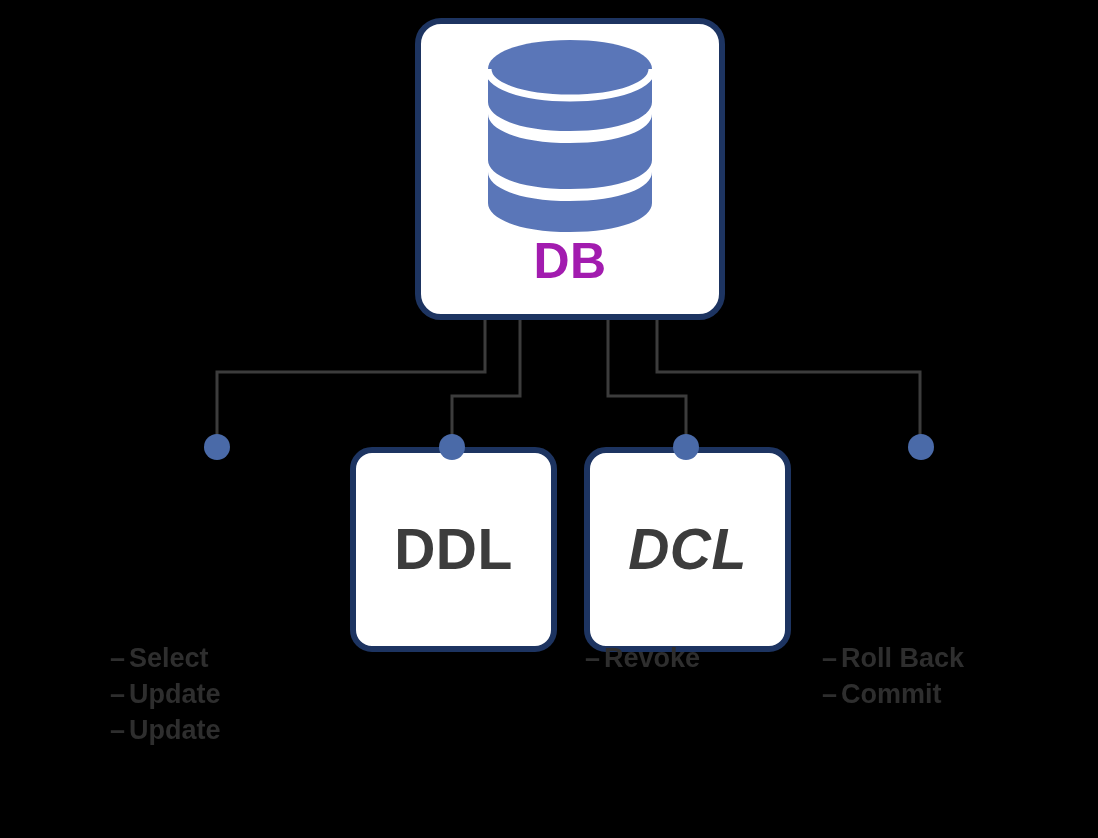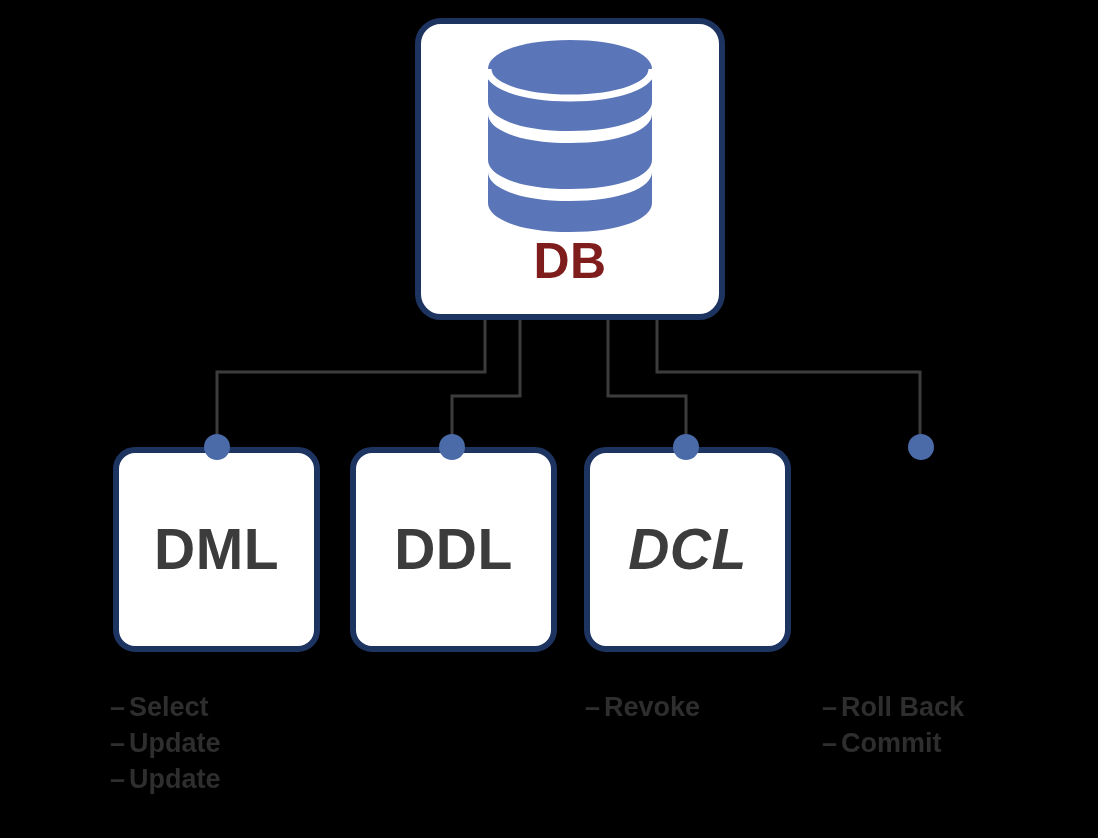--- a/index.html
+++ b/index.html
@@ -44,21 +44,21 @@
   }
   .db-icon {
     width: 176px;
     height: 196px;
     display: block;
   }
   .db-label {
     margin-top: 2px;
     font-size: 50px;
     font-weight: bold;
-    color: #7f1d1d;
+    color: #a21caf;
     letter-spacing: 0.5px;
     line-height: 1;
   }
 
   
   .cat-card {
     position: absolute;
     top: 447px;
     width: 207px;
     height: 205px;
@@ -92,21 +92,21 @@
     top: 434px;
   }
   .dot-0 { left: 204px; }
   .dot-1 { left: 439px; }
   .dot-2 { left: 673px; }
   .dot-3 { left: 908px; }
 
   
   .bullets {
     position: absolute;
-    top: 689px;
+    top: 640px;
     width: 240px;
   }
   .bul-0 { left: 110px; }
   .bul-1 { left: 348px; }
   .bul-2 { left: 585px; }
   .bul-3 { left: 822px; }
   .bullet-item {
     font-size: 27px;
     font-weight: bold;
     color: #2e2e2e;
@@ -148,23 +148,20 @@
         <path d="M6,134 L6,165 C6,181 38,194 88,194 C138,194 170,181 170,165 L170,134 C170,150 138,163 88,163 C38,163 6,150 6,134 Z"></path>
       </g>
 
       <g fill="none" stroke="#ffffff" stroke-width="7">
         <path d="M6,31 C6,47 38,60 88,60 C138,60 170,47 170,31"></path>
       </g>
     </svg>
     <div class="db-label">DB</div>
   </div>
 
-  <div class="cat-card cat-0">
-    <span class="cat-label">DML</span>
-  </div>
   <div class="cat-card cat-1">
     <span class="cat-label">DDL</span>
   </div>
   <div class="cat-card cat-2">
     <span class="cat-label">DCL</span>
   </div>
 
   <div class="node-dot dot-0"></div>
   <div class="node-dot dot-1"></div>
   <div class="node-dot dot-2"></div>

